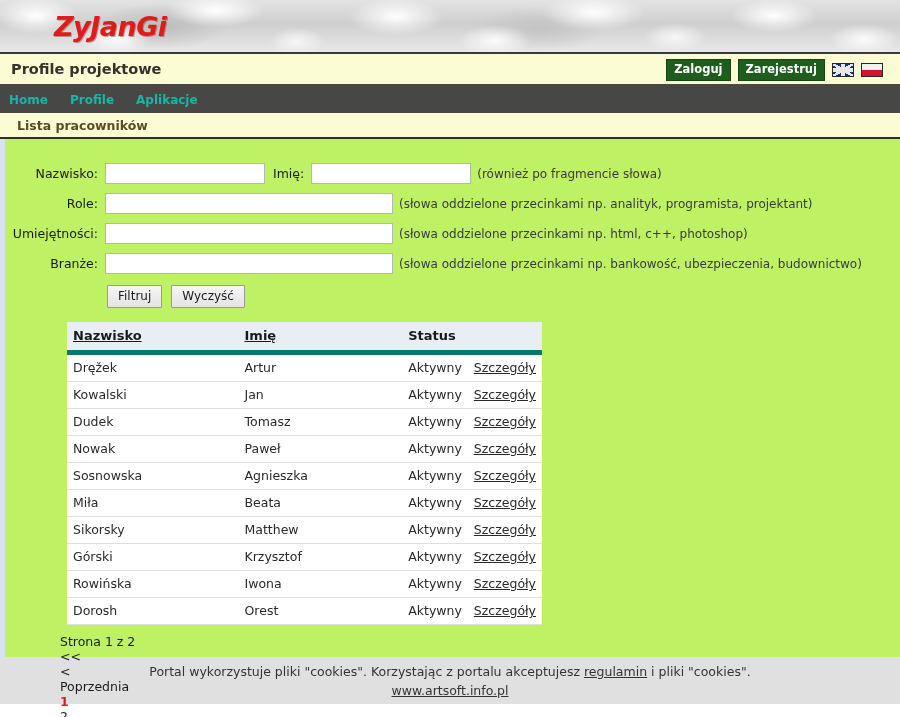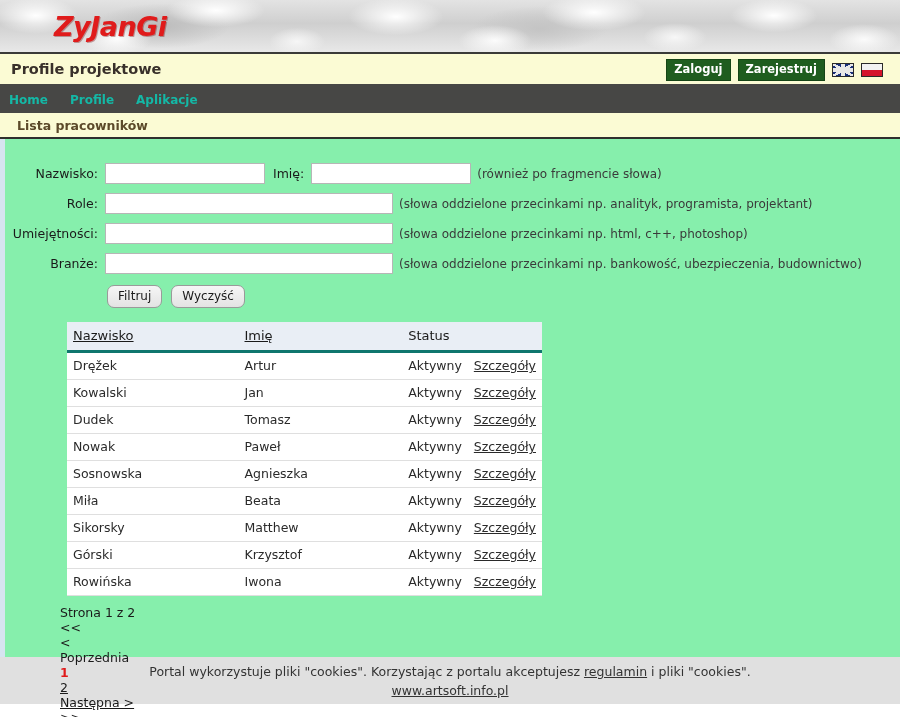--- a/index.html
+++ b/index.html
@@ -142,21 +142,21 @@
     left: 17px; top: 5px;
     font-size: 12.5px;
     font-weight: bold;
     color: #5c4a2a;
   }
 
   
   .content {
     position: relative;
     height: 518px;
-    background: #86efac;
+    background: #bef264;
     border-left: 5px solid #d6e4f0;
   }
 
   
   .form {
     padding-top: 24px;
     padding-left: 0;
   }
   .form-row {
     display: flex;
@@ -204,41 +204,41 @@
     margin-left: 102px;
   }
   .gbtn {
     font-size: 12px;
     font-family: "DejaVu Sans", sans-serif;
     background: linear-gradient(to bottom, #f6f6f6 0%, #e3e3e3 100%);
     border: 1px solid #9a9a9a;
     padding: 3px 10px 4px 10px;
     color: #1a1a1a;
     cursor: pointer;
-    border-radius: 7px;
+    border-radius: 1px;
   }
 
   
   .tbl-wrap {
     margin-top: 14px;
     margin-left: 62px;
   }
   table.emp {
     border-collapse: collapse;
     width: 475px;
     font-size: 12.5px;
   }
   table.emp th {
     background: #e9eef5;
     text-align: left;
-    font-weight: normal;
+    font-weight: bold;
     font-size: 13px;
     color: #1a1a1a;
     padding: 6px 6px 7px 6px;
-    border-bottom: 3px solid #0f766e;
+    border-bottom: 5px solid #0f766e;
   }
   table.emp th .sortlink {
     text-decoration: underline;
     cursor: pointer;
     color: #1a1a1a;
   }
   table.emp td {
     padding: 5px 6px 6px 6px;
     border-bottom: 1px solid #dfdfdf;
     color: #2a2a2a;
@@ -410,20 +410,26 @@
             <td class="col-imie">Krzysztof</td>
             <td class="col-status">Aktywny</td>
             <td class="col-akcja"><span class="details-link">Szczegóły</span></td>
           </tr>
           <tr>
             <td class="col-nazwisko">Rowińska</td>
             <td class="col-imie">Iwona</td>
             <td class="col-status">Aktywny</td>
             <td class="col-akcja"><span class="details-link">Szczegóły</span></td>
           </tr>
+          <tr>
+            <td class="col-nazwisko">Dorosh</td>
+            <td class="col-imie">Orest</td>
+            <td class="col-status">Aktywny</td>
+            <td class="col-akcja"><span class="details-link">Szczegóły</span></td>
+          </tr>
         </tbody>
     </table>
   </div>
 
   <div class="pager">
     <span class="pg-txt">Strona 1 z 2</span>
     <span class="pg-dis">&lt;&lt;</span>
     <span class="pg-dis">&lt;</span>
     <span class="pg-dis">Poprzednia</span>
     <span class="pg-cur">1</span>

